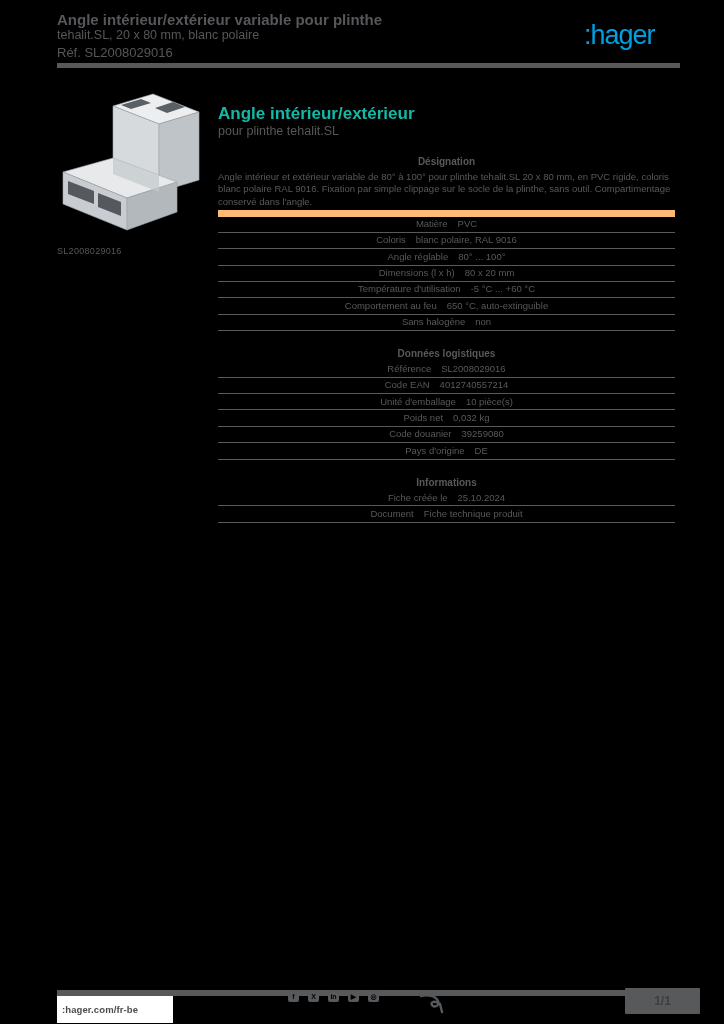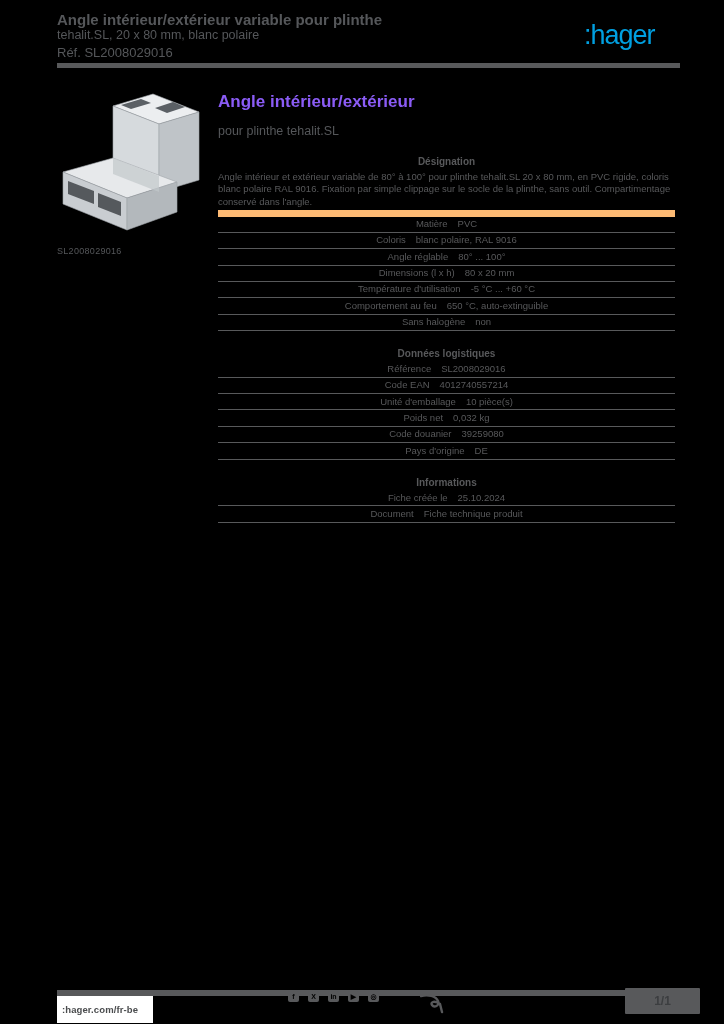--- a/index.html
+++ b/index.html
@@ -13,37 +13,37 @@
   .header-line3{font-size:13px;line-height:13px;color:#55575a;margin-top:3px;}
   .header-rule{position:absolute;left:57px;top:63px;width:623px;height:5px;background:#58595b;}
   .brand-logo{position:absolute;left:584px;top:20px;font-size:27px;font-weight:normal;
               letter-spacing:-1px;color:#00a0e1;line-height:30px;}
 
   
   .product-photo{position:absolute;left:55px;top:88px;width:152px;height:156px;}
   .product-ref{position:absolute;left:57px;top:246px;font-size:9px;color:#55575a;letter-spacing:.3px;}
 
   
-  .main-title{position:absolute;left:218px;top:92px;font-size:17px;font-weight:bold;color:#8b5cf6;}
+  .main-title{position:absolute;left:218px;top:104px;font-size:17px;font-weight:bold;color:#14b8a6;}
   .main-subtitle{position:absolute;left:218px;top:124px;font-size:12.5px;color:#55575a;}
 
   .spec-table{position:absolute;left:218px;top:150px;width:457px;}
   .spec-row{display:flex;justify-content:center;gap:10px;align-items:flex-end;
             font-size:9.5px;line-height:1.3;color:#58595b;
             border-bottom:1px solid #58595b;padding:1.5px 0;}
   .spec-label{white-space:nowrap;}
   .spec-value{text-align:right;}
   .spec-row.heading{border-bottom:none;font-weight:bold;font-size:10px;padding-top:5px;}
   .spec-row.long{display:block;border-bottom:7px solid #fdba74;}
   .spec-row.long .spec-value{display:block;text-align:left;}
   .spec-row.gap{border-bottom:none;height:11px;padding:0;}
 
   
   .footer-rule{position:absolute;left:57px;top:990px;width:623px;height:6px;background:#58595b;}
-  .footer-sitebox{position:absolute;left:57px;top:996px;width:96px;height:27px;background:#ffffff;
+  .footer-sitebox{position:absolute;left:57px;top:996px;width:116px;height:27px;background:#ffffff;
                   display:flex;align-items:center;padding-left:5px;box-sizing:border-box;}
   .footer-sitebox span{font-size:9.5px;color:#4a4c4e;font-weight:bold;letter-spacing:.1px;}
   .footer-social{position:absolute;left:288px;top:991px;display:flex;gap:9px;}
   .social-icon{width:11px;height:11px;background:#58595b;border-radius:2px;
                display:flex;align-items:center;justify-content:center;
                font-size:7px;font-weight:bold;color:#000;line-height:11px;}
   .footer-swoosh{position:absolute;left:420px;top:992px;width:24px;height:22px;}
   .page-badge{position:absolute;left:625px;top:988px;width:75px;height:26px;background:#58595b;
               display:flex;align-items:center;justify-content:center;
               font-size:12px;font-weight:bold;color:#3c3e40;border-radius:1px;}

